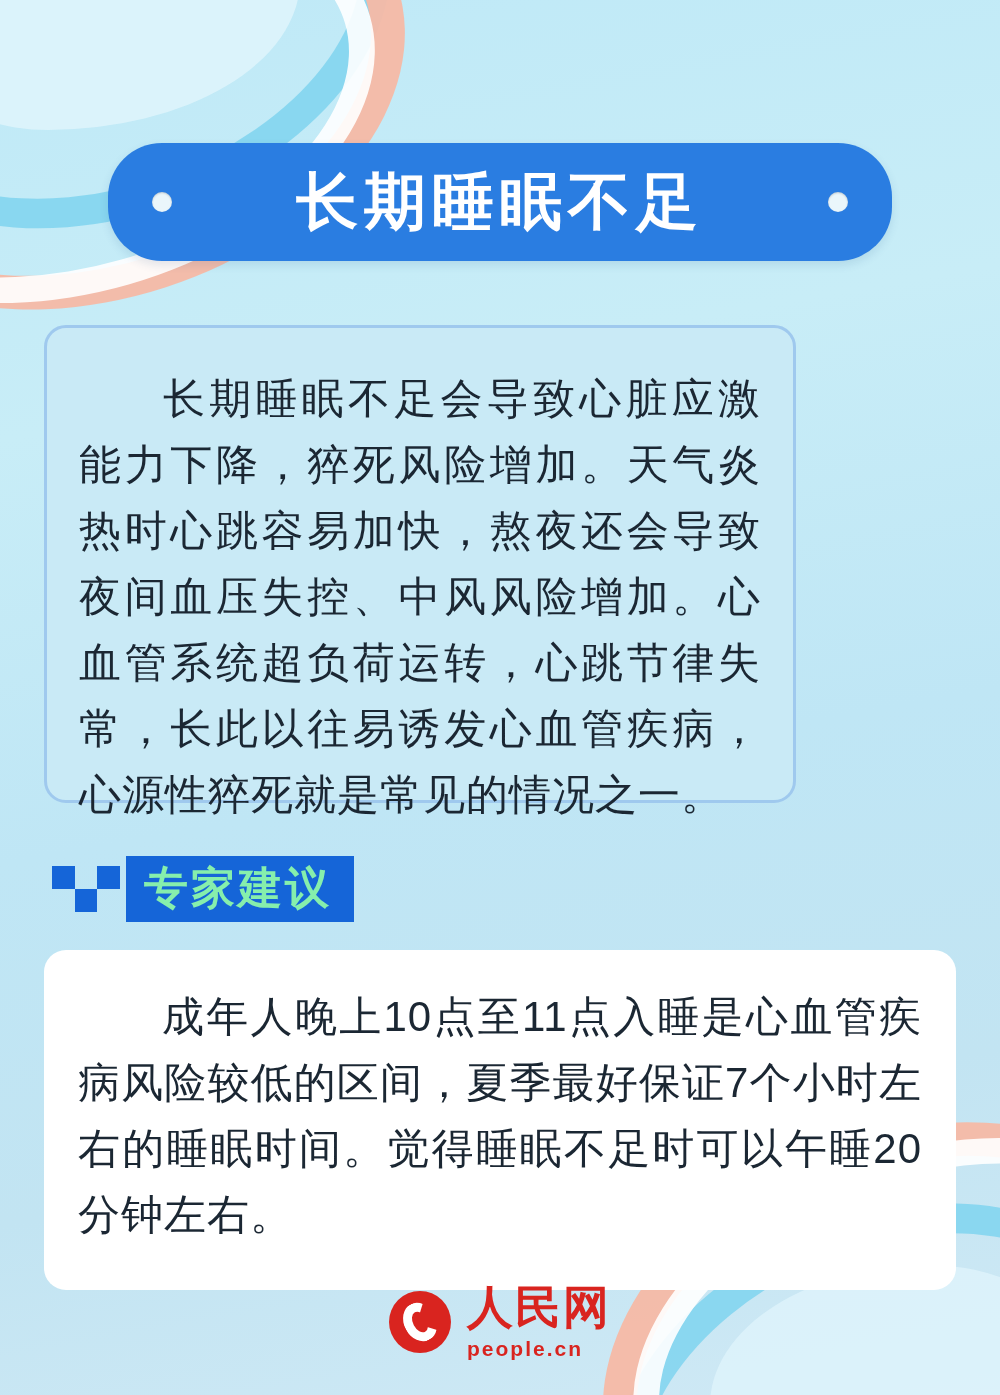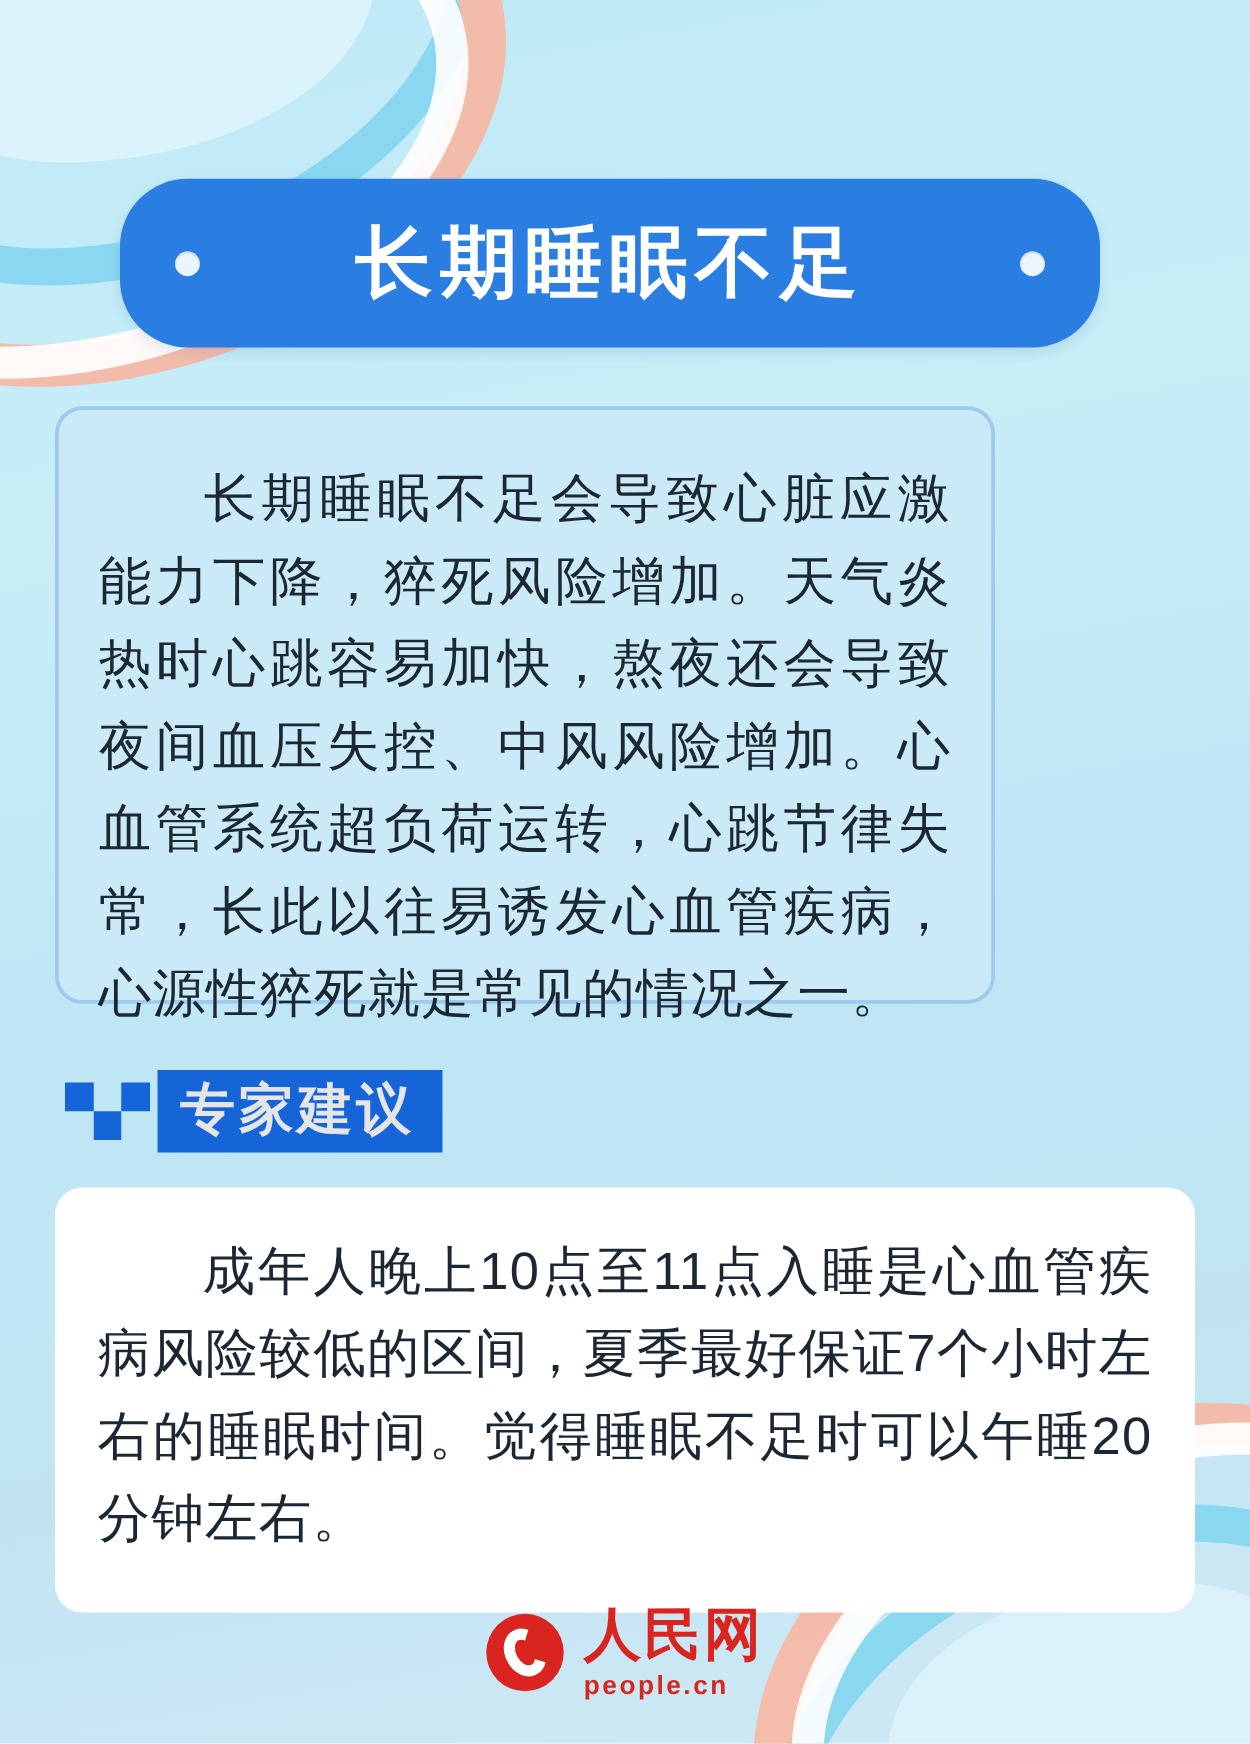--- a/index.html
+++ b/index.html
@@ -107,23 +107,23 @@
     height: 280px;
     background: #dff4fb;
     border-radius: 55% 45% 60% 40% / 50% 55% 45% 50%;
     opacity: .8;
   }
 
   
   .title-plate {
     position: absolute;
     top: 143px;
-    left: 96px;
+    left: 108px;
     width: 784px;
-    height: 135px;
+    height: 118px;
     background: #2a7de1;
     border-radius: 54px;
     display: flex;
     align-items: center;
     justify-content: center;
     box-shadow: 0 4px 10px rgba(20, 70, 130, .12);
   }
   .plate-hole {
     position: absolute;
     top: 50%;
@@ -186,21 +186,21 @@
     display: grid;
     grid-template-columns: repeat(3, 1fr);
     grid-template-rows: repeat(2, 1fr);
     margin-right: 6px;
   }
   .checker i { display: block; background: transparent; }
   .checker i.on { background: #1565d8; }
 
   .advice-label {
     background: #1565d8;
-    color: #e5e5e5;
+    color: #86efac;
     font-size: 44px;
     font-weight: bold;
     letter-spacing: 3px;
     padding: 10px 22px 12px 18px;
     line-height: 1;
   }
 
   
   .advice-card {
     position: absolute;

